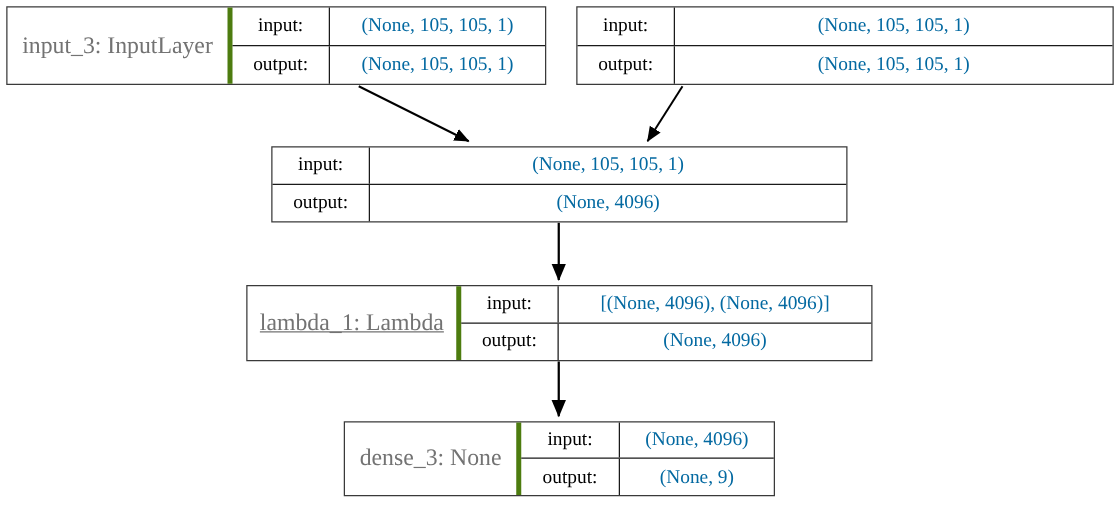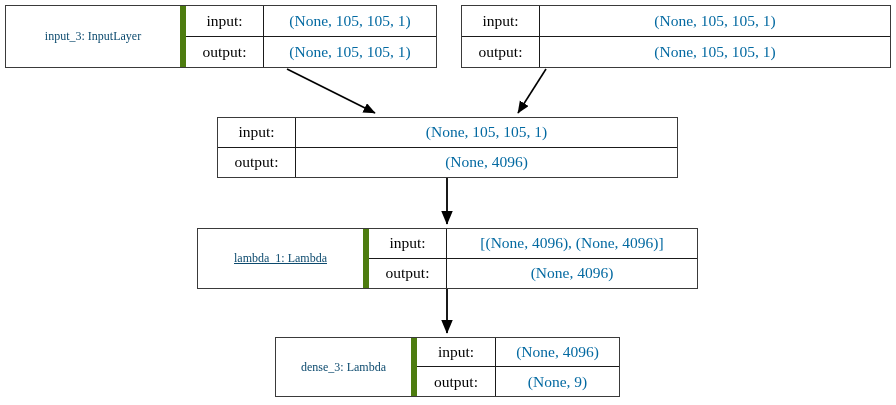--- a/index.html
+++ b/index.html
@@ -23,23 +23,23 @@
     display: flex;
     flex-direction: row;
     align-items: stretch;
   }
   .node-name {
     box-sizing: border-box;
     display: flex;
     align-items: center;
     justify-content: center;
     padding: 0 10px;
-    border-right: 6px solid #4d7c0f;
-    font-size: 12px;
-    color: #0c4a6e;
+    border-right: 4px solid #4d7c0f;
+    font-size: 19px;
+    color: #737373;
     white-space: nowrap;
   }
   .io-table {
     box-sizing: border-box;
     display: flex;
     flex-direction: column;
     flex: 1 1 auto;
     justify-content: center;
   }
   .io-row {
@@ -147,21 +147,21 @@
         <div class="io-shape">[(None, 4096), (None, 4096)]</div>
       </div>
       <div class="io-row">
         <div class="io-label" style="width:78px;">output:</div>
         <div class="io-shape">(None, 4096)</div>
       </div>
     </div>
   </div>
 
   <div class="node" style="left:275px; top:337px; width:345px; height:60px;">
-    <div class="node-name" style="width:141px;">dense_3: Lambda</div>
+    <div class="node-name" style="width:141px;">dense_3: None</div>
     <div class="io-table">
       <div class="io-row first">
         <div class="io-label" style="width:79px;">input:</div>
         <div class="io-shape">(None, 4096)</div>
       </div>
       <div class="io-row">
         <div class="io-label" style="width:79px;">output:</div>
         <div class="io-shape">(None, 9)</div>
       </div>
     </div>

